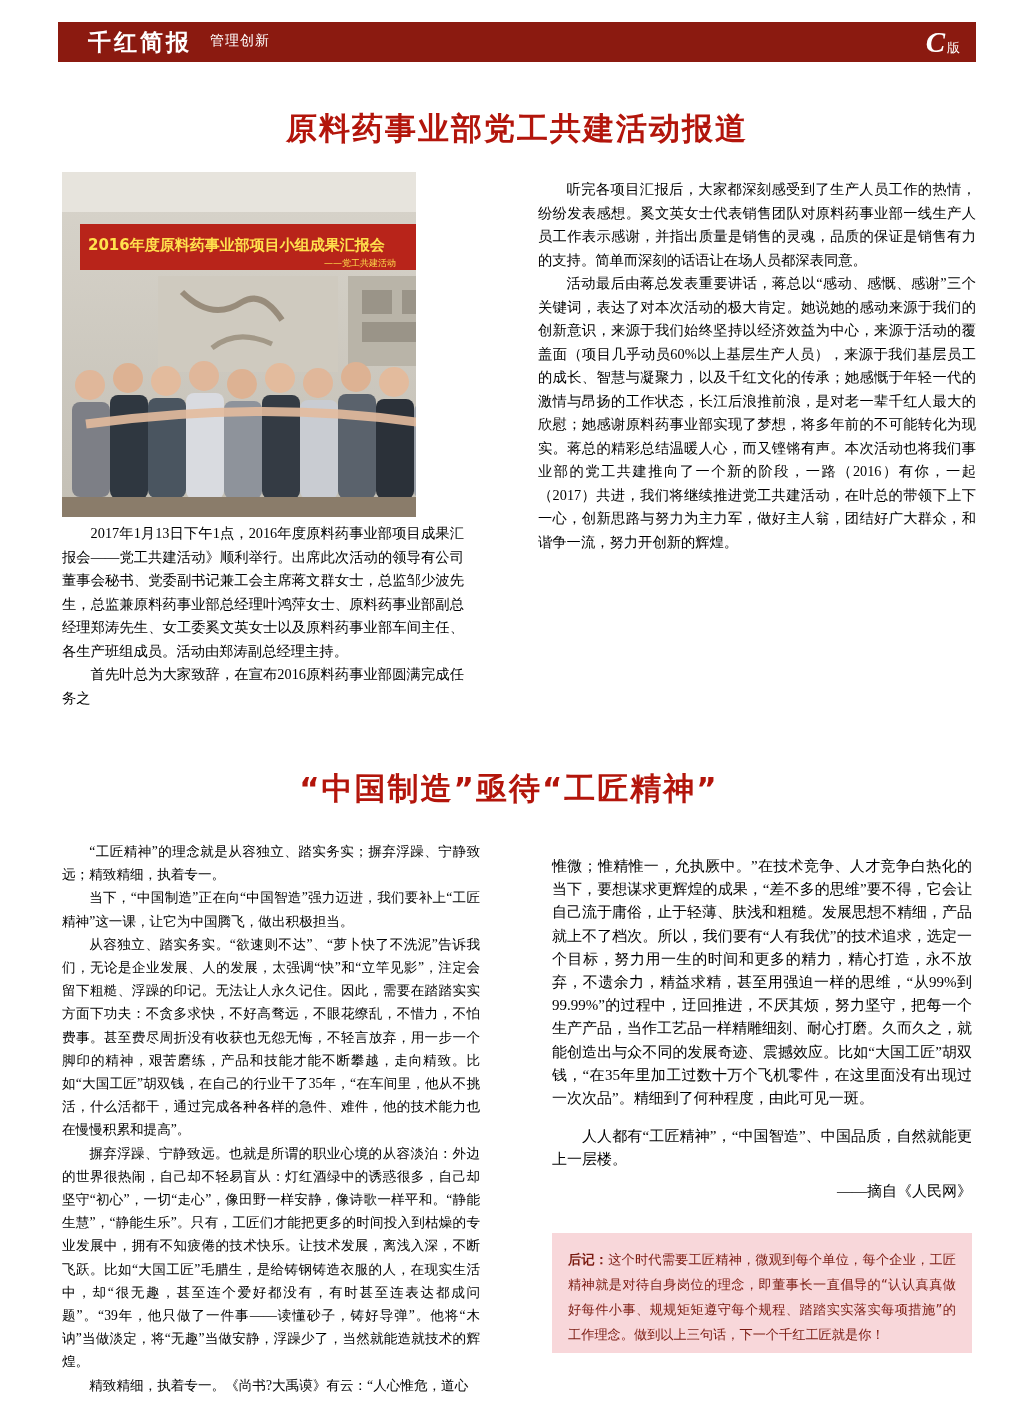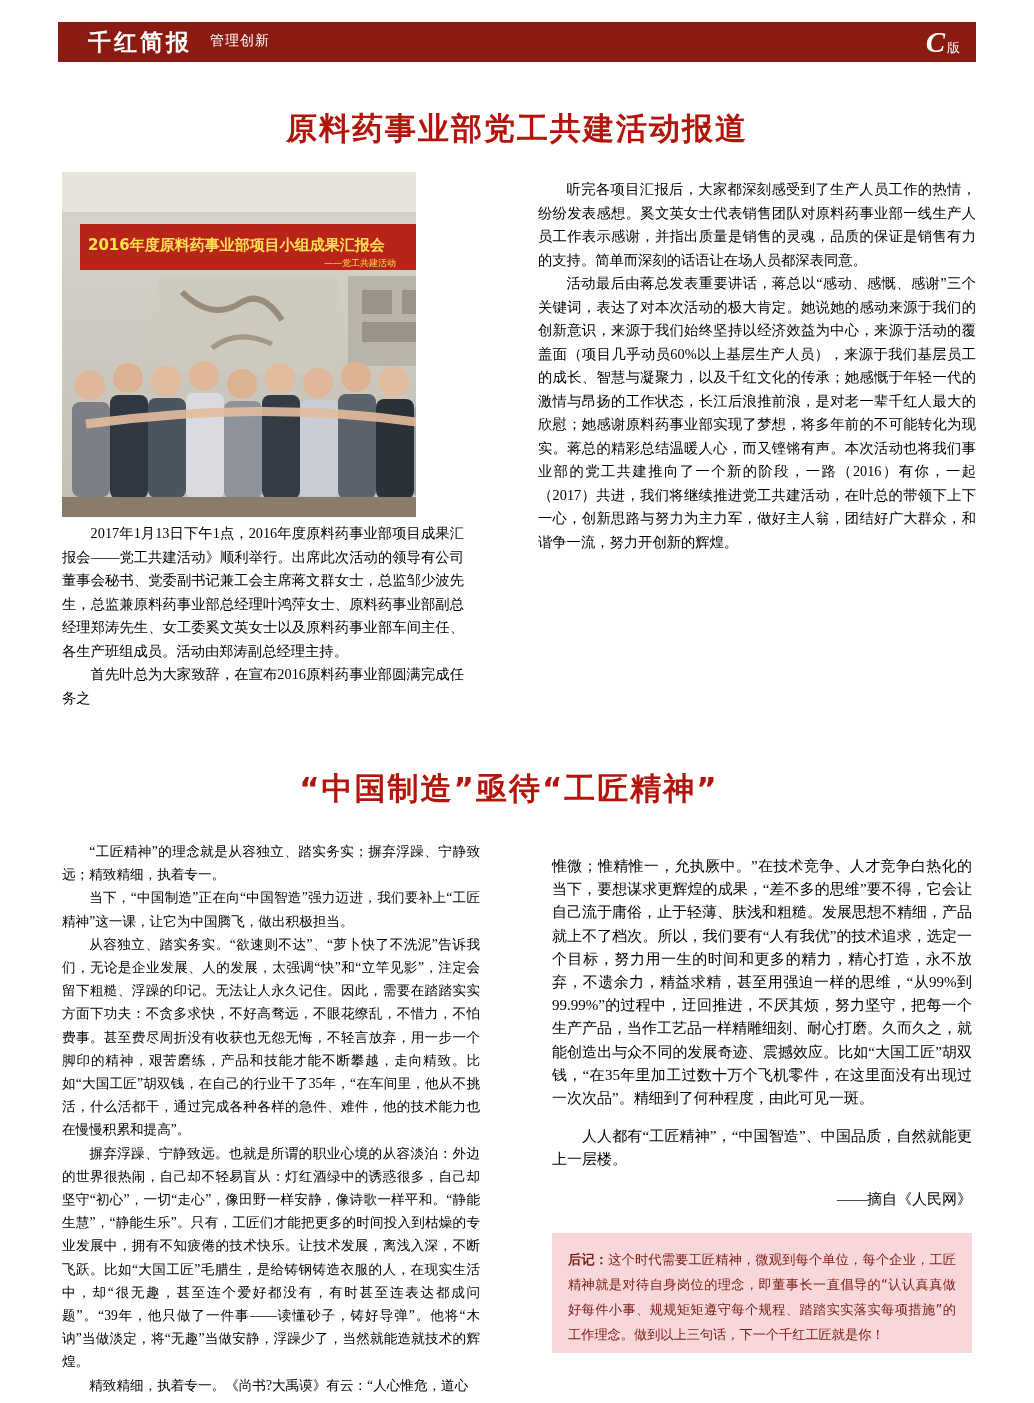--- a/index.html
+++ b/index.html
@@ -137,21 +137,21 @@
   .col-right-2 {
     position: absolute;
     left: 552px;
     top: 840px;
     width: 420px;
     font-size: 15px;
     line-height: 23.2px;
     text-align: justify;
     text-justify: inter-ideograph;
   }
-  .col-right-2 .src { margin-top: 16px; text-align: right; }
+  .col-right-2 .src { margin-top: 8px; text-align: right; }
 
   .postscript {
     position: absolute;
     left: 552px;
     top: 1233px;
     width: 420px;
     height: 120px;
     background: #f8d7da;
     box-sizing: border-box;
     padding: 14px 16px 10px 16px;

